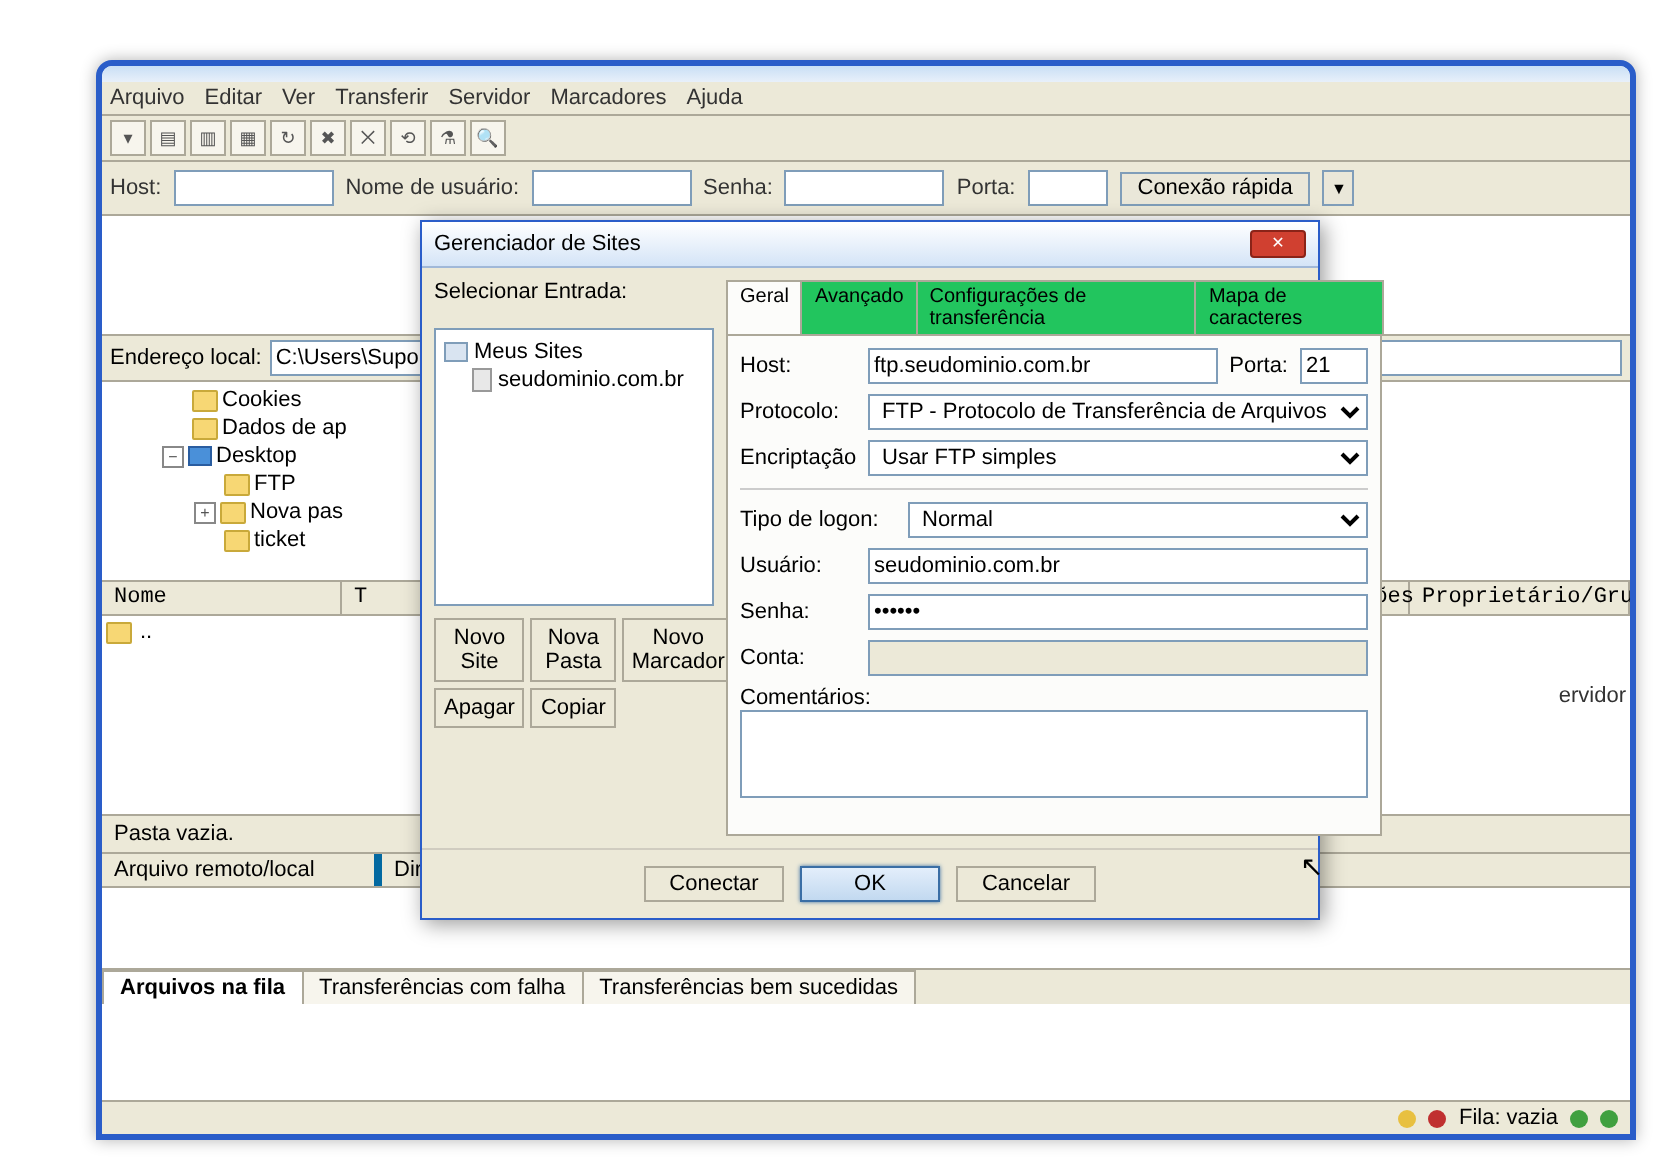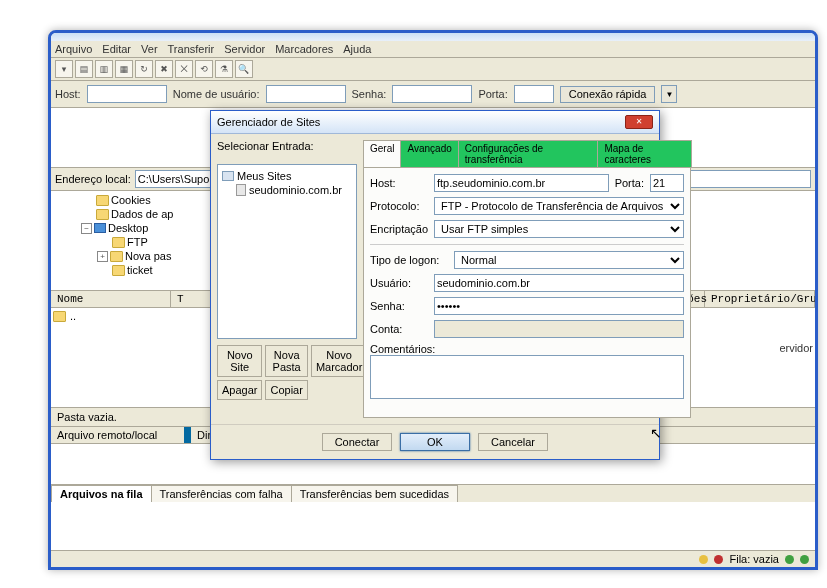--- a/index.html
+++ b/index.html
@@ -31,38 +31,38 @@
 .desktop-ico { width: 12px; height: 10px; background: #4a90d9; border: 1px solid #2a5da0; display: inline-block; }
 
 .list-header { background: #ece9d8; border-bottom: 1px solid #aca899; display: flex; }
 .list-header span { border-right: 1px solid #aca899; padding: 2px 6px; font-family: Liberation Mono, monospace; }
 .list-body { height: 100px; background: #fff; border-bottom: 1px solid #aca899; padding: 2px; }
 .list-body .up { display: flex; align-items: center; gap: 4px; }
 
 .status-row { background: #ece9d8; border-bottom: 1px solid #aca899; padding: 3px 6px; }
 
 .transfer-hdr { background: #ece9d8; border-bottom: 1px solid #aca899; display: flex; }
-.transfer-hdr span { border-right: 7px solid #0369a1; padding: 2px 6px; }
+.transfer-hdr span { border-right: 4px solid #0369a1; padding: 2px 6px; }
 .transfer-body { height: 40px; background: #fff; }
 
 .bottom-tabs { background: #ece9d8; display: flex; border-top: 1px solid #aca899; }
 .bottom-tabs span { border: 1px solid #aca899; border-bottom: none; padding: 2px 8px; background: #f7f5ed; margin-right: -1px; }
 .bottom-tabs span.active { background: #fff; font-weight: bold; }
 
 .statusbar { position: absolute; bottom: 0; left: 0; right: 0; background: #ece9d8; border-top: 1px solid #aca899; padding: 2px 6px; display: flex; justify-content: flex-end; align-items: center; gap: 6px; font-size: 10px; }
 .led { width: 9px; height: 9px; border-radius: 50%; display: inline-block; }
 
 
 .dialog { position: absolute; top: 110px; left: 210px; width: 450px; background: #ece9d8; border: 1px solid #2a5dc9; box-shadow: 2px 2px 10px rgba(0,0,0,0.4); }
 .dlg-title { background: linear-gradient(#fff, #d4e4f7); border-bottom: 1px solid #a0b8d8; padding: 4px 6px; display: flex; justify-content: space-between; align-items: center; }
 .dlg-close { background: #d04030; color: #fff; border: 1px solid #8a2318; width: 28px; height: 14px; font-size: 8px; border-radius: 2px; text-align: center; line-height: 12px; }
 .dlg-body { padding: 6px; display: flex; gap: 6px; }
 .dlg-left { width: 140px; }
 .dlg-left-label { margin-bottom: 12px; }
-.tree-box { border: 1px solid #7f9db9; background: #fff; height: 175px; padding: 4px; margin-bottom: 6px; }
+.tree-box { border: 1px solid #7f9db9; background: #fff; height: 139px; padding: 4px; margin-bottom: 6px; }
 .tree-box .tnode { display: flex; align-items: center; gap: 3px; padding: 1px 0; }
 .comp-ico { width: 12px; height: 10px; background: #d9e4f1; border: 1px solid #7f9db9; display: inline-block; }
 .srv-ico { width: 10px; height: 12px; background: #e8e8e8; border: 1px solid #999; display: inline-block; }
 .btn-grid { display: grid; grid-template-columns: 1fr 1fr 1fr 1fr; gap: 3px; }
 .btn-grid button, .dlg-actions button { border: 1px solid #aca899; background: #ece9d8; padding: 3px 4px; font-size: 11px; }
 .dlg-right { flex: 1; }
 .tab-row { display: flex; border-bottom: 1px solid #aca899; }
 .tab-row span { border: 1px solid #aca899; border-bottom: none; padding: 2px 6px; background: #22c55e; margin-right: -1px; font-size: 10px; }
 .tab-row span.active { background: #fcfcfa; }
 .tab-content { border: 1px solid #aca899; border-top: none; background: #fcfcfa; padding: 6px; height: 250px; }

